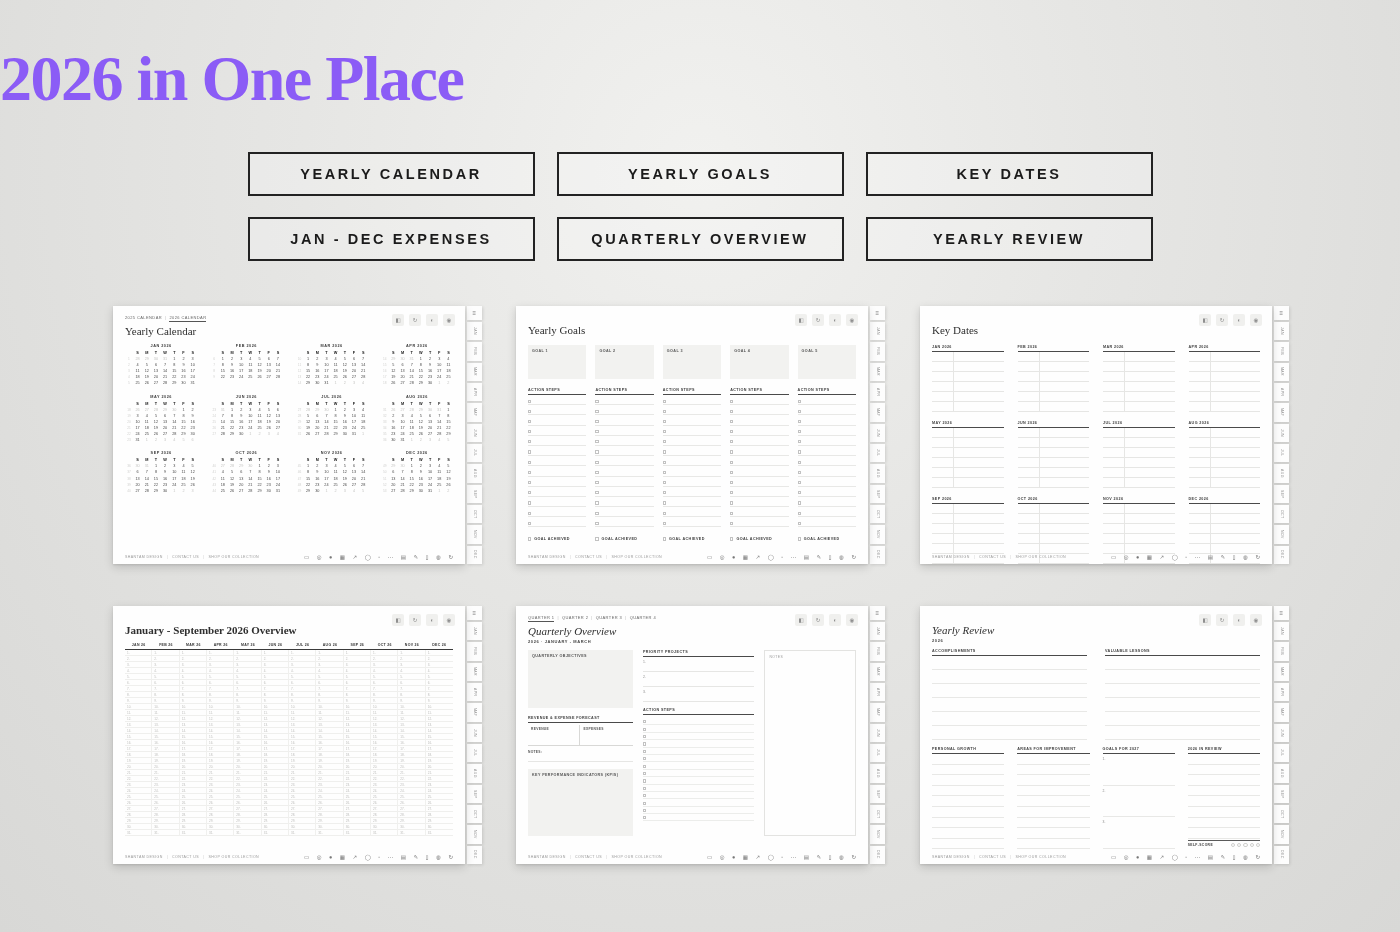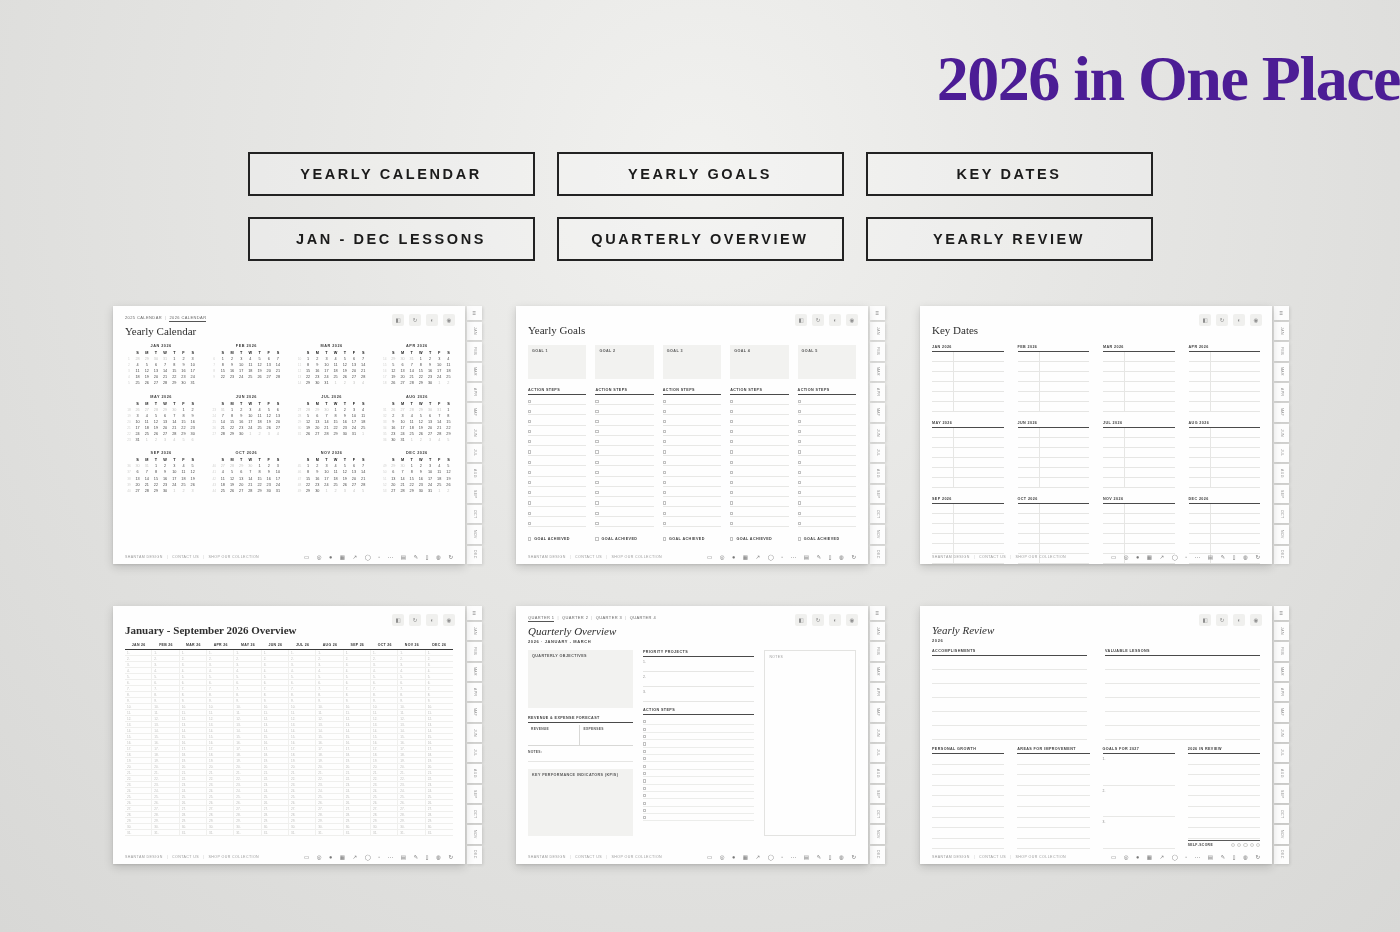--- a/index.html
+++ b/index.html
@@ -6,23 +6,23 @@
   html,body { width:1400px; height:932px; overflow:hidden; }
   body {
     font-family:"Liberation Sans", sans-serif;
     background: radial-gradient(ellipse at 50% 18%, #f1f1ef 0%, #e6e6e4 40%, #d8d8d6 100%);
     position:relative; color:#222;
   }
   .stage { position:absolute; inset:0; }
 
   
   .main-title {
-    position:absolute; top:42px; left:0; right:0; text-align:right;
+    position:absolute; top:42px; left:0; right:0; text-align:left;
     font-family:"Liberation Serif", serif; font-weight:700;
-    font-size:64px; letter-spacing:-1.5px; color:#4c1d95;
+    font-size:64px; letter-spacing:-1.5px; color:#8b5cf6;
   }
 
   
   .btn-grid {
     position:absolute; top:152px; left:0; right:0;
     display:grid; grid-template-columns:repeat(3, 287px);
     gap:21px 22px; justify-content:center;
   }
   .feature-btn {
     height:44px; border:2px solid #222; background:rgba(255,255,255,0.22);
@@ -149,21 +149,21 @@
       <div class="feature-btn">
         <span>YEARLY CALENDAR</span>
       </div>
       <div class="feature-btn">
         <span>YEARLY GOALS</span>
       </div>
       <div class="feature-btn">
         <span>KEY DATES</span>
       </div>
       <div class="feature-btn">
-        <span>JAN - DEC LESSONS</span>
+        <span>JAN - DEC EXPENSES</span>
       </div>
       <div class="feature-btn">
         <span>QUARTERLY OVERVIEW</span>
       </div>
       <div class="feature-btn">
         <span>YEARLY REVIEW</span>
       </div>
     </div>
 
   <section class="card" style="left:113px; top:306px;">

